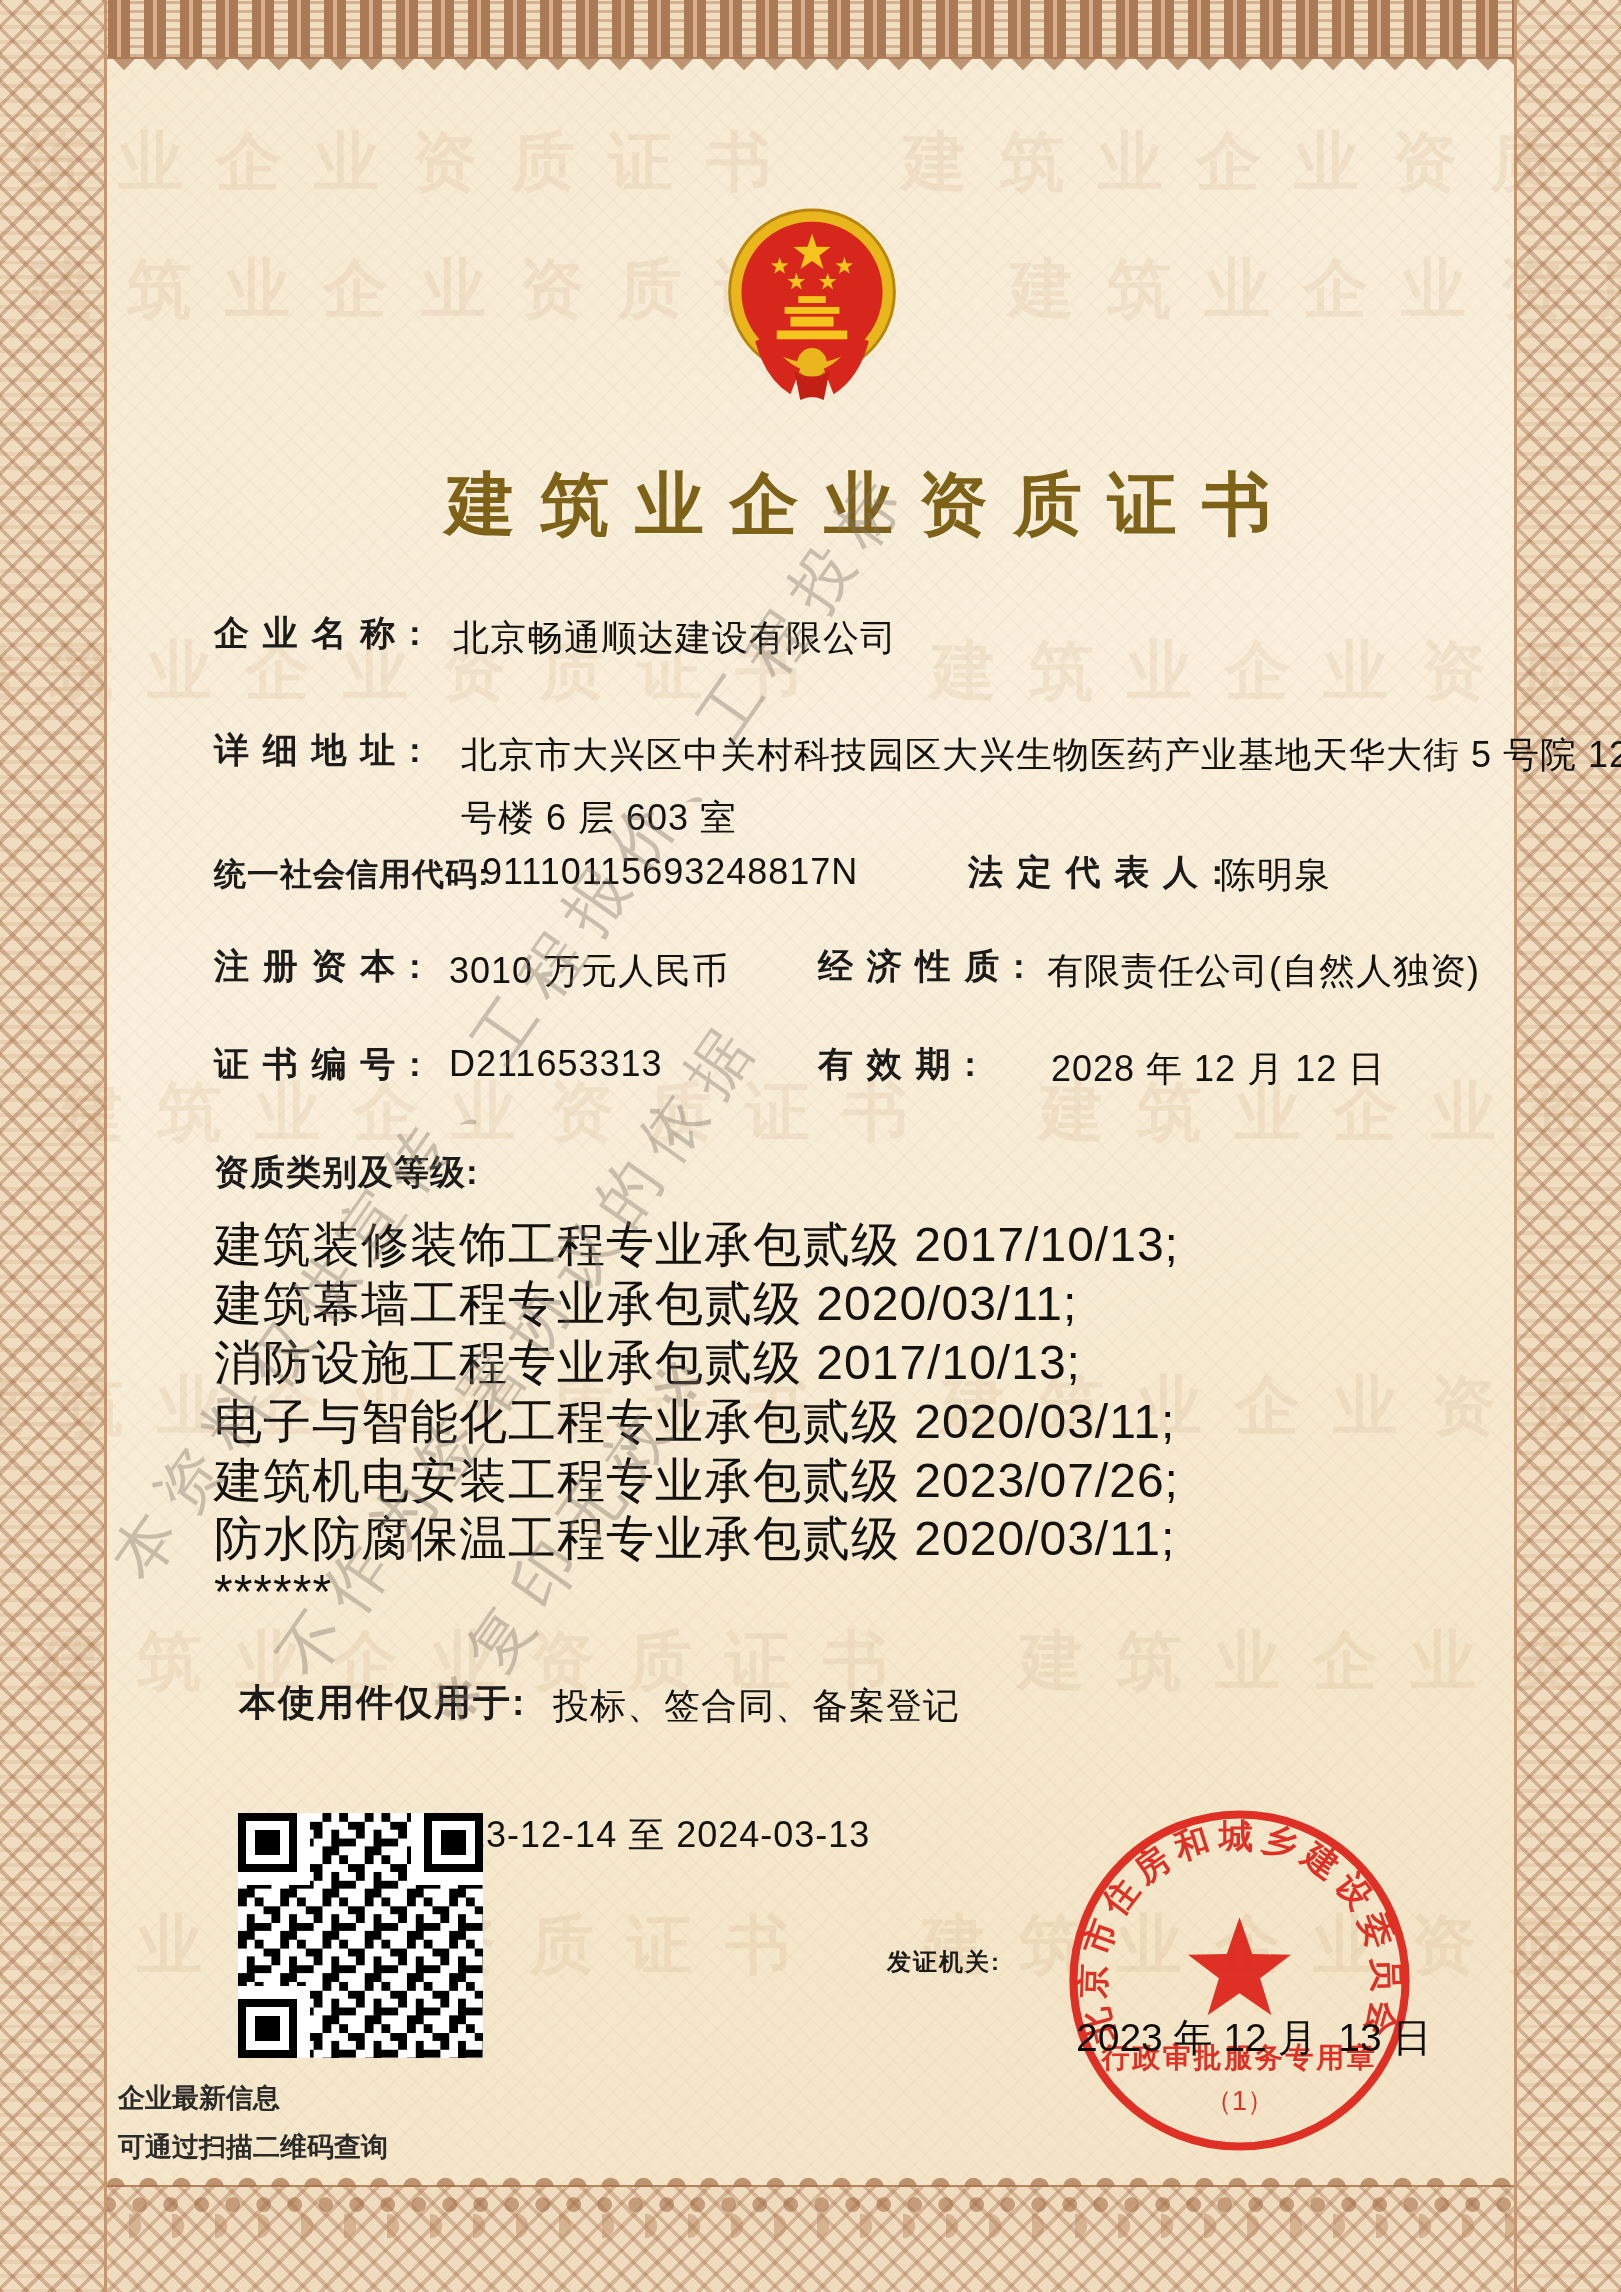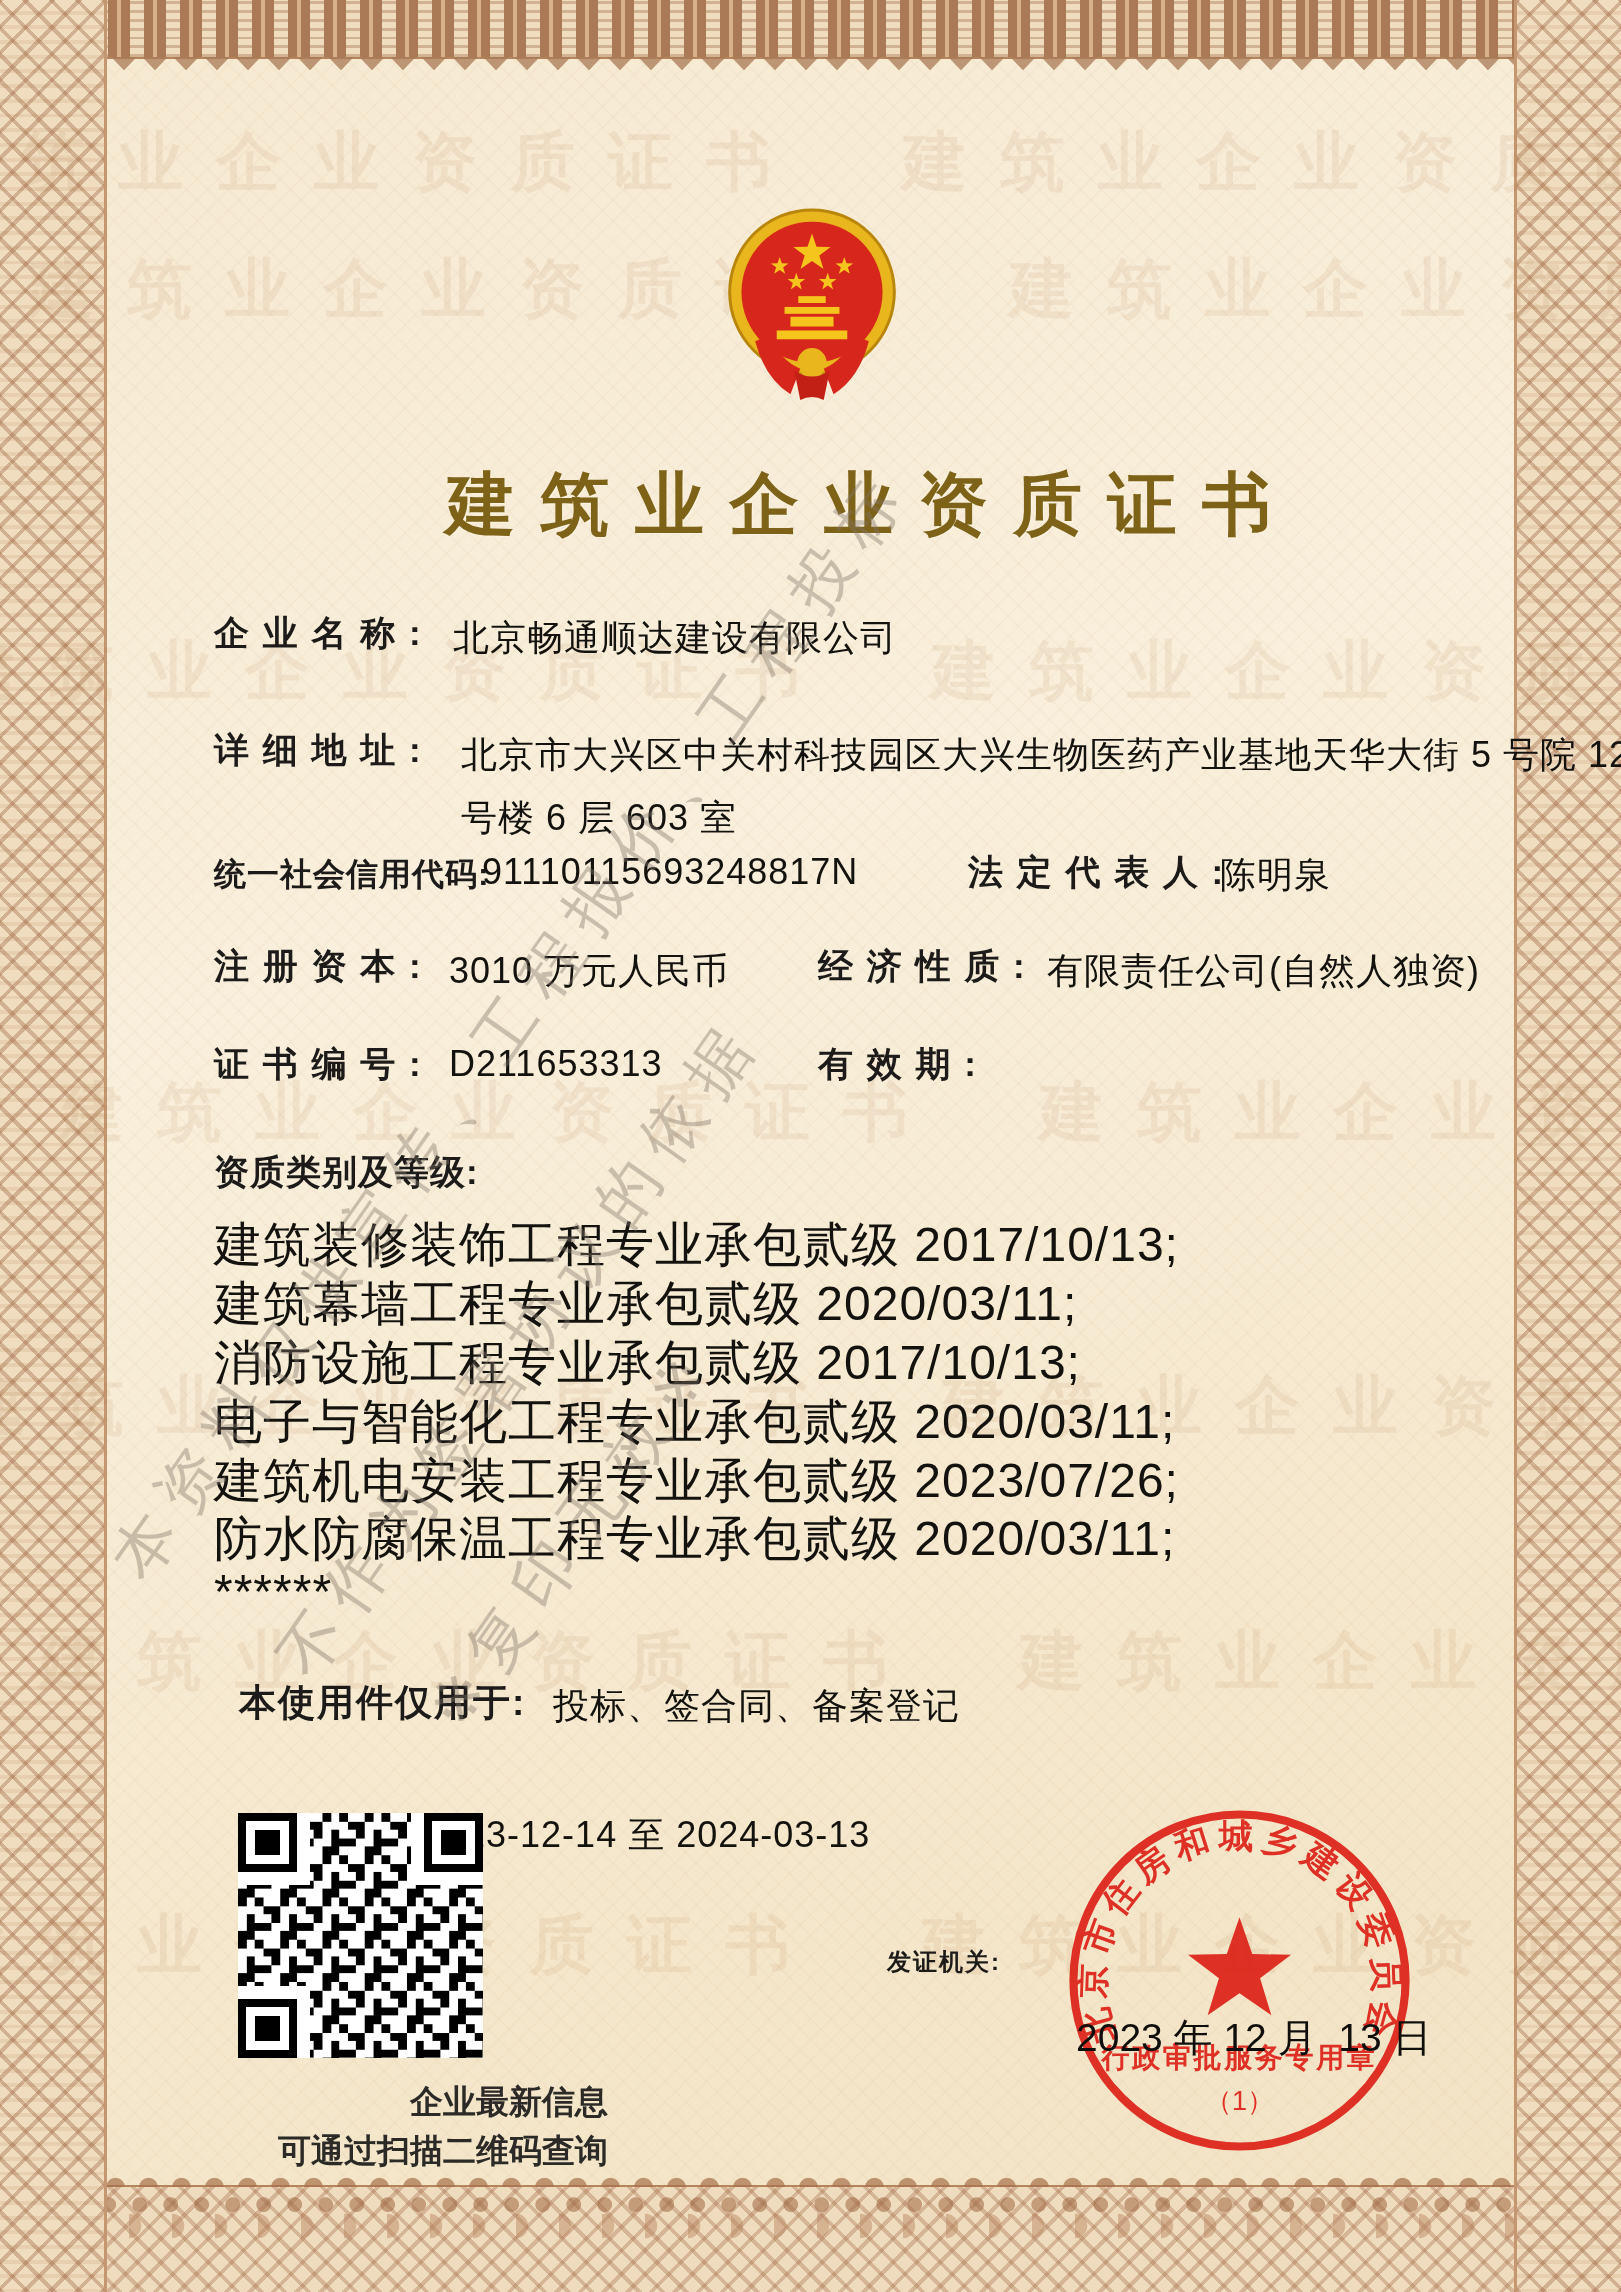--- a/index.html
+++ b/index.html
@@ -57,21 +57,21 @@
   .wm{position:absolute;color:rgba(130,118,104,.40);font-size:63px;letter-spacing:15.7px;
     transform:rotate(-55deg);transform-origin:0 50%;pointer-events:none;}
   
   .title{left:0;width:100%;top:459px;text-align:center;font-size:69px;font-weight:bold;
     color:#7d6218;letter-spacing:25.5px;text-indent:25.5px;
     text-shadow:1px 1px 0 rgba(255,250,235,.6);margin-left:48px;}
   
   .qual{color:#14120f;font-size:48px;letter-spacing:1px;}
   
   .qr{image-rendering:pixelated;}
-  .qr-cap{font-weight:600;color:#2b2a27;font-size:33px;text-align:right;width:490px;left:118px;}
+  .qr-cap{font-weight:600;color:#2b2a27;font-size:27px;text-align:left;width:490px;left:118px;}
   
   .stamp{opacity:.93;}
   .date{font-size:39px;color:#0f0e0c;font-weight:500;z-index:5;}
 </style>
 </head>
 <body>
 
 <div class="page">
 
   <div class="frame-top"></div>
@@ -122,20 +122,21 @@
   <span class="t val" style="left:1220px;top:851px;" data-bind="certificate.fields.legal_rep_value">陈明泉</span>
 
   <span class="t lab" style="left:214px;top:943px;" data-bind="certificate.fields.capital_label">注 册 资 本 :</span>
   <span class="t val" style="left:449px;top:947px;" data-bind="certificate.fields.capital_value">3010 万元人民币</span>
   <span class="t lab" style="left:818px;top:943px;" data-bind="certificate.fields.economic_label">经 济 性 质 :</span>
   <span class="t val" style="left:1047px;top:947px;" data-bind="certificate.fields.economic_value">有限责任公司(自然人独资)</span>
 
   <span class="t lab" style="left:214px;top:1041px;" data-bind="certificate.fields.cert_no_label">证 书 编 号 :</span>
   <span class="t val" style="left:449px;top:1043px;" data-bind="certificate.fields.cert_no_value">D211653313</span>
   <span class="t lab" style="left:818px;top:1041px;" data-bind="certificate.fields.validity_label">有 效 期 :</span>
+  <span class="t val" style="left:1051px;top:1045px;" data-bind="certificate.fields.validity_value">2028 年 12 月 12 日</span>
 
   <span class="t lab" style="left:214px;top:1149px;letter-spacing:1px;" data-bind="certificate.qualifications.heading">资质类别及等级:</span>
   <span class="t qual" style="left:214px;top:1213px;" data-bind="certificate.qualifications.items.0">建筑装修装饰工程专业承包贰级 2017/10/13;</span>
   <span class="t qual" style="left:214px;top:1272px;" data-bind="certificate.qualifications.items.1">建筑幕墙工程专业承包贰级 2020/03/11;</span>
   <span class="t qual" style="left:214px;top:1331px;" data-bind="certificate.qualifications.items.2">消防设施工程专业承包贰级 2017/10/13;</span>
   <span class="t qual" style="left:214px;top:1390px;" data-bind="certificate.qualifications.items.3">电子与智能化工程专业承包贰级 2020/03/11;</span>
   <span class="t qual" style="left:214px;top:1449px;" data-bind="certificate.qualifications.items.4">建筑机电安装工程专业承包贰级 2023/07/26;</span>
   <span class="t qual" style="left:214px;top:1507px;" data-bind="certificate.qualifications.items.5">防水防腐保温工程专业承包贰级 2020/03/11;</span>
   <span class="t qual" style="left:214px;top:1564px;" data-bind="certificate.qualifications.items.6">******</span>
 

